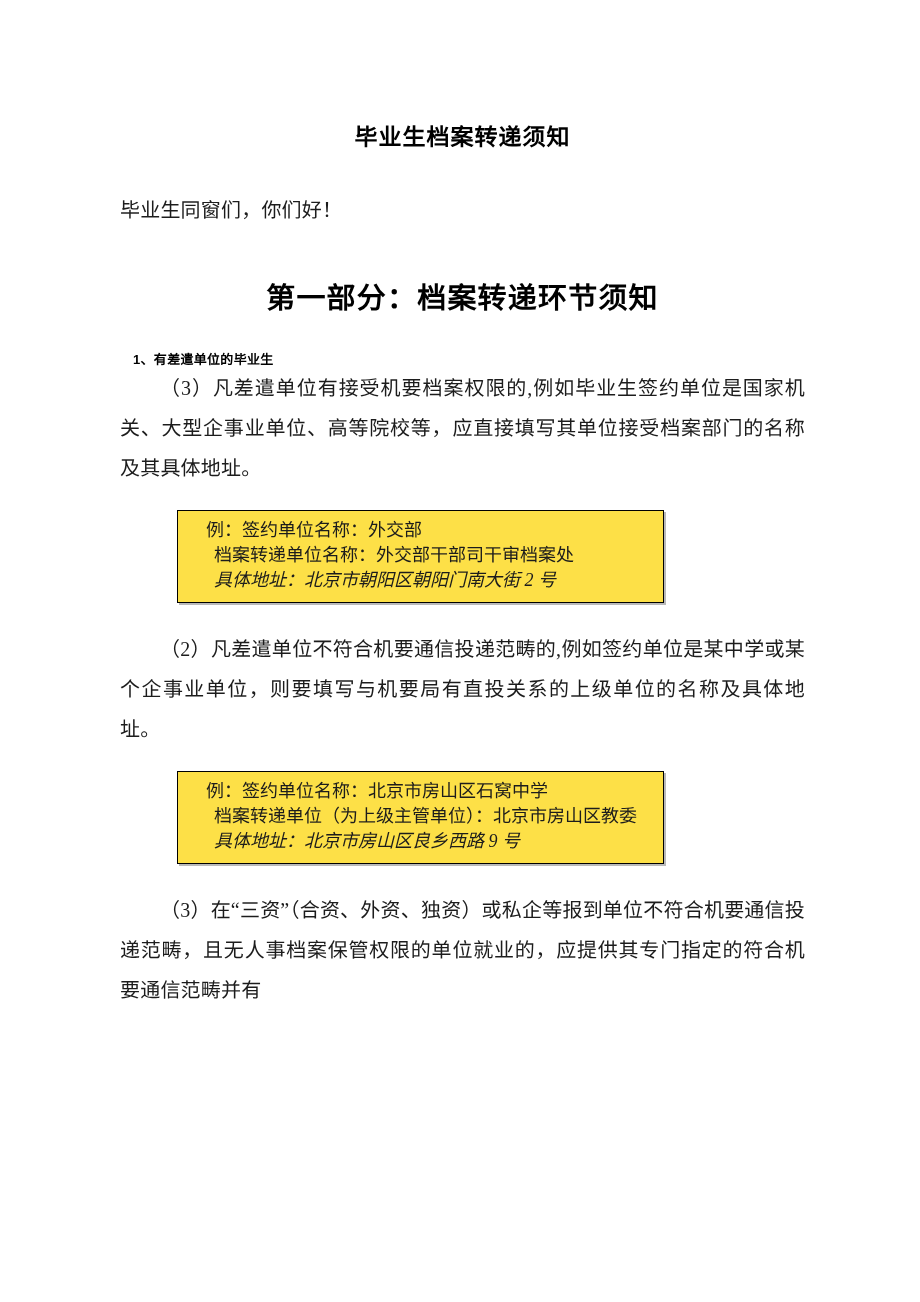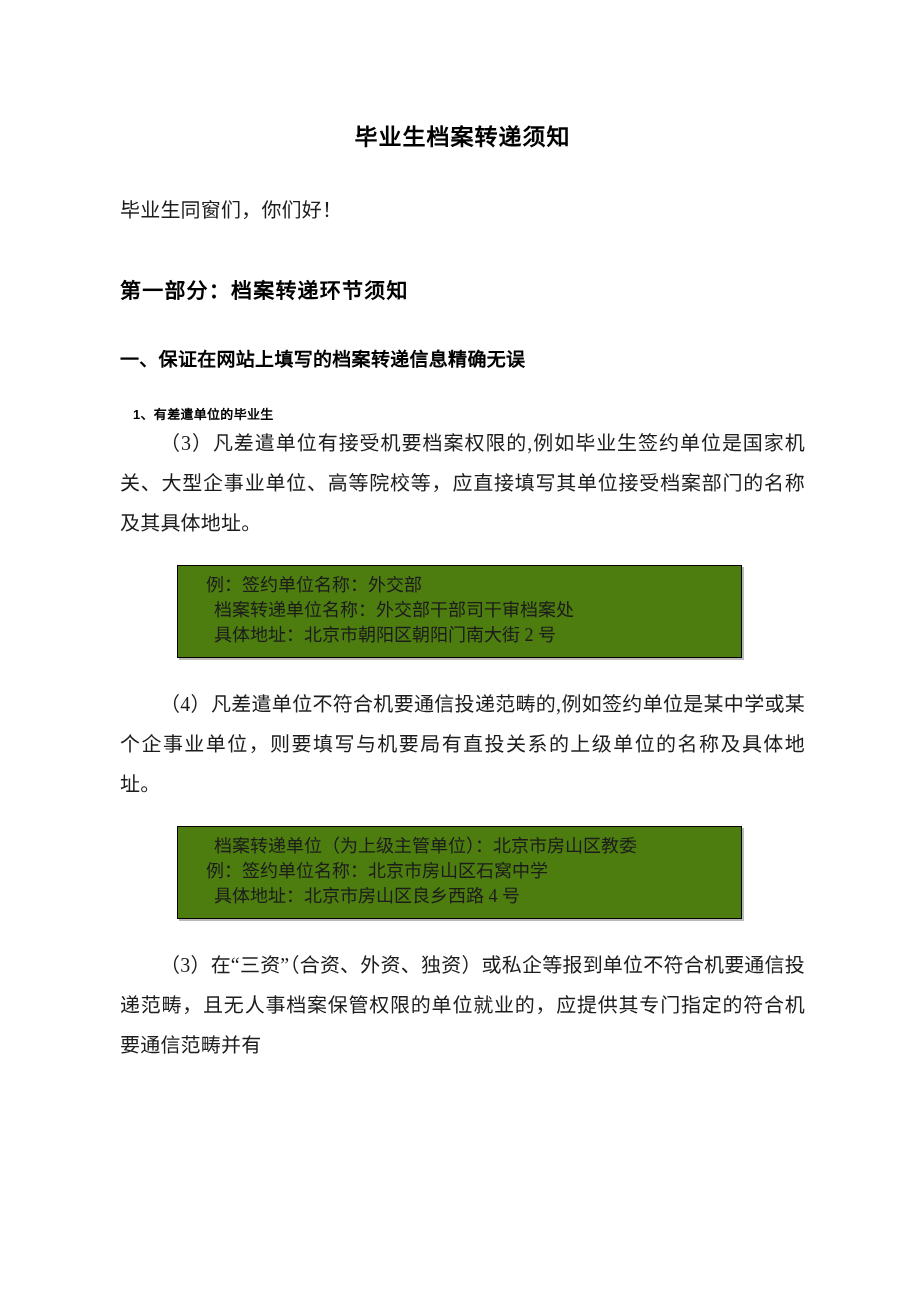--- a/index.html
+++ b/index.html
@@ -59,24 +59,24 @@
     text-indent: 2em;
   }
   .para.intro {
     margin-top: 0;
   }
 
   
   .section-heading {
     margin: 0;
     padding-top: 44px;
-    text-align: left;
+    text-align: center;
     font-family: "Liberation Sans", "DejaVu Sans", sans-serif;
     font-weight: bold;
-    font-size: 21px;
+    font-size: 29px;
     letter-spacing: 1.2px;
     color: #000;
   }
 
   
   .heading-1 {
     margin: 0;
     padding-top: 40px;
     font-family: "Liberation Sans", "DejaVu Sans", sans-serif;
     font-weight: bold;
@@ -94,70 +94,69 @@
     font-weight: bold;
     font-size: 13px;
     letter-spacing: 0.3px;
     color: #000;
   }
 
   
   .example-box {
     box-sizing: border-box;
     margin: 22px 0 0 57px;
-    width: 565px;
+    width: 487px;
     border: 1.6px solid #000;
     box-shadow: 2px 2px 0 0 #b9b9b9;
     padding: 7px 10px 9px 10px;
-    background: #4d7c0f;
+    background: #fde047;
   }
   .example-box .ex-line {
     font-size: 18px;
     line-height: 25px;
     white-space: nowrap;
     color: #1c1c1c;
   }
   .example-box .ex-line.l1 { padding-left: 18px; }
   .example-box .ex-line.l2 { padding-left: 26px; font-family: Liberation Serif, serif; }
-  .example-box .ex-line.l3 { padding-left: 26px; }
+  .example-box .ex-line.l3 { padding-left: 26px; font-style: italic; }
 
   .after-box { height: 26px; }
 </style>
 </head>
 <body>
 
 <div class="page">
 
   <h1 class="doc-title">毕业生档案转递须知</h1>
 
   <p class="para greeting">毕业生同窗们，你们好！</p>
 
 
   <h2 class="section-heading">第一部分：档案转递环节须知</h2>
 
-  <h3 class="heading-1">一、保证在网站上填写的档案转递信息精确无误</h3>
 
 
   <h4 class="heading-2">1、有差遣单位的毕业生</h4>
 
   <p class="para indent">（3）凡差遣单位有接受机要档案权限的,例如毕业生签约单位是国家机关、大型企事业单位、高等院校等，应直接填写其单位接受档案部门的名称及其具体地址。</p>
 
   <div class="example-box">
     <div class="ex-line l1">例：签约单位名称：外交部</div>
     <div class="ex-line l2">档案转递单位名称：外交部干部司干审档案处</div>
     <div class="ex-line l3">具体地址：北京市朝阳区朝阳门南大街 2 号</div>
   </div>
 
   <div class="after-box"></div>
 
-  <p class="para indent">（4）凡差遣单位不符合机要通信投递范畴的,例如签约单位是某中学或某个企事业单位，则要填写与机要局有直投关系的上级单位的名称及具体地址。</p>
+  <p class="para indent">（2）凡差遣单位不符合机要通信投递范畴的,例如签约单位是某中学或某个企事业单位，则要填写与机要局有直投关系的上级单位的名称及具体地址。</p>
 
   <div class="example-box">
+    <div class="ex-line l1">例：签约单位名称：北京市房山区石窝中学</div>
     <div class="ex-line l2">档案转递单位（为上级主管单位）：北京市房山区教委</div>
-    <div class="ex-line l1">例：签约单位名称：北京市房山区石窝中学</div>
-    <div class="ex-line l3">具体地址：北京市房山区良乡西路 4 号</div>
+    <div class="ex-line l3">具体地址：北京市房山区良乡西路 9 号</div>
   </div>
 
   <div class="after-box"></div>
 
   <p class="para indent">（3）在“三资”（合资、外资、独资）或私企等报到单位不符合机要通信投递范畴，且无人事档案保管权限的单位就业的，应提供其专门指定的符合机要通信范畴并有</p>
 
 </div>
 
 </body></html>

